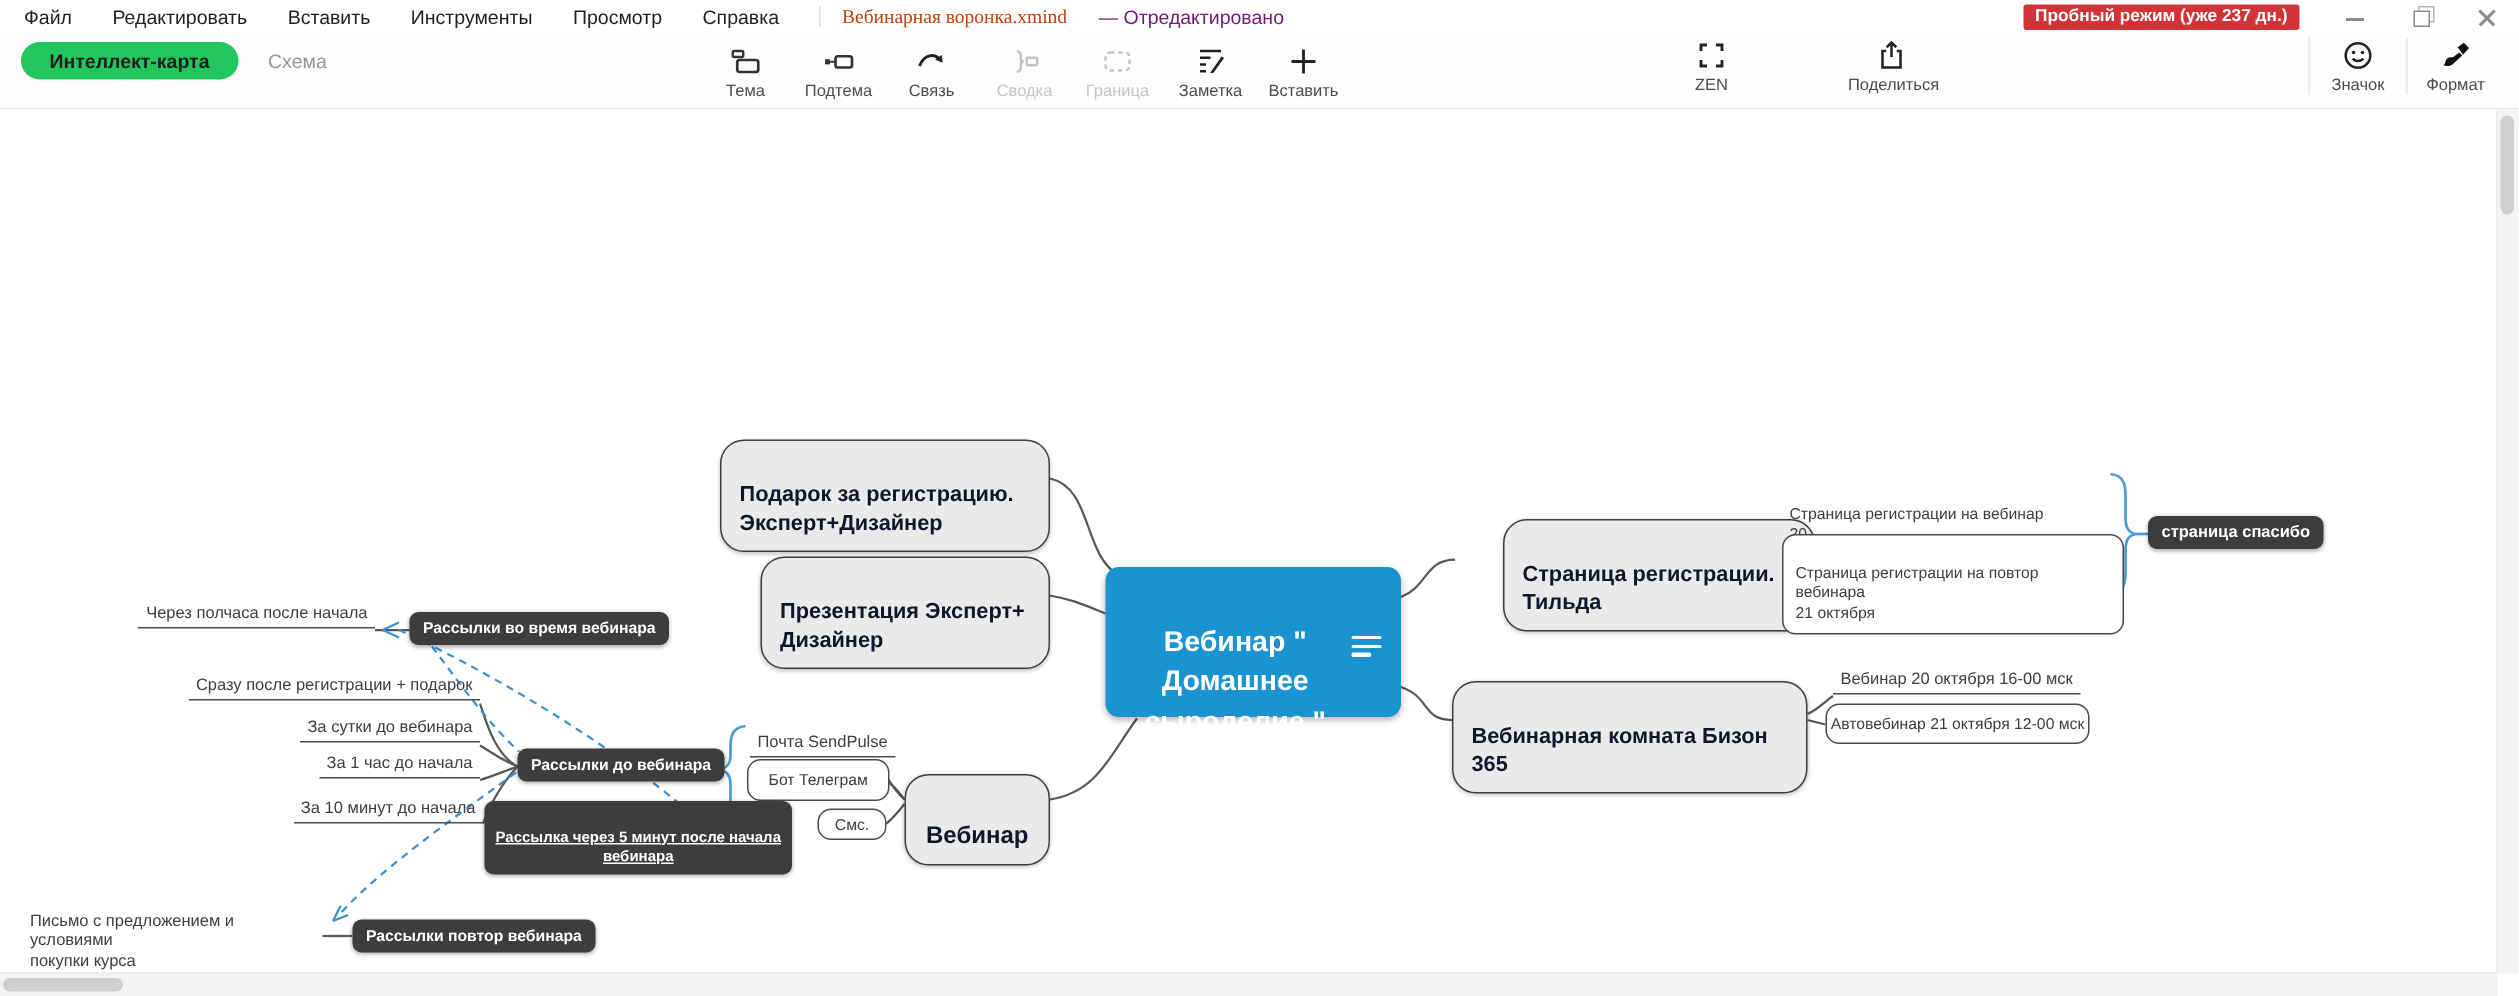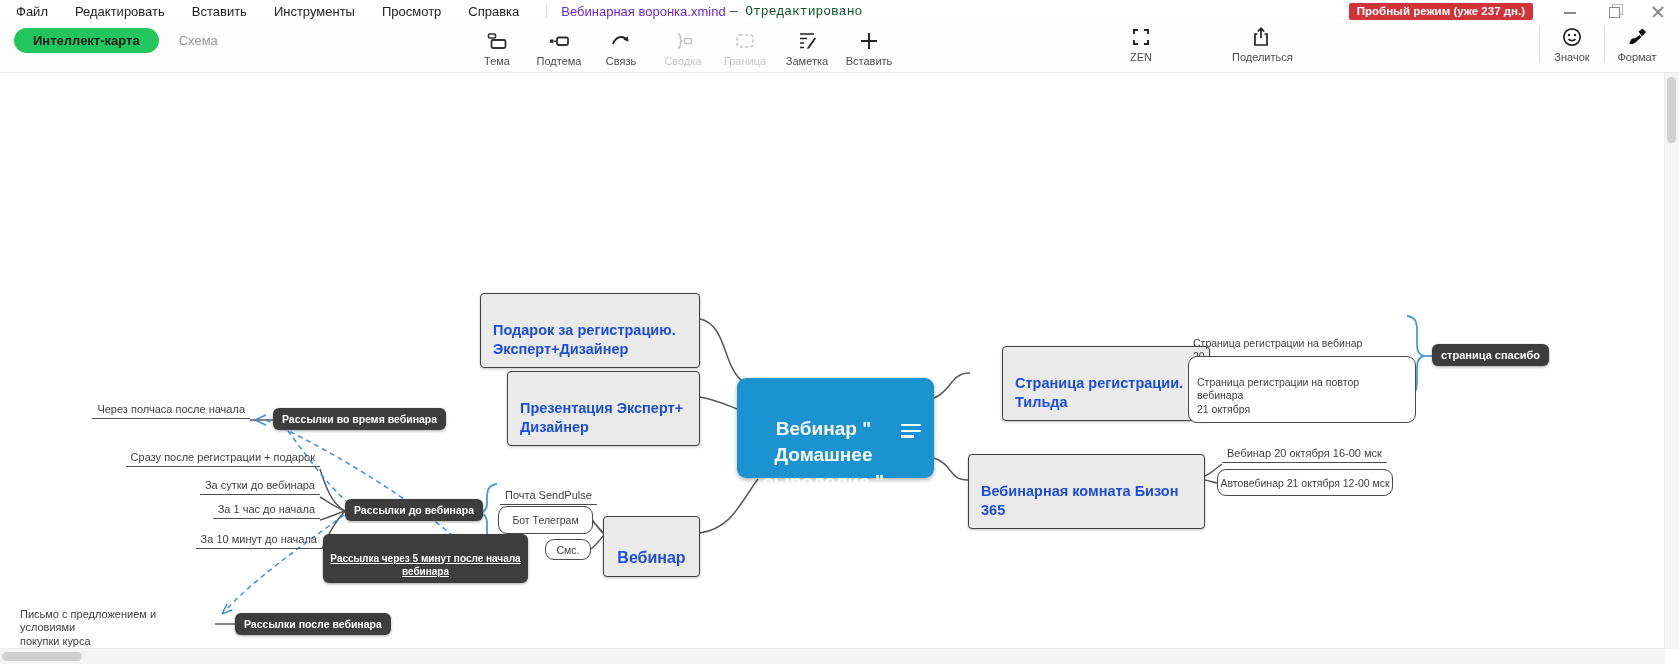--- a/index.html
+++ b/index.html
@@ -5,22 +5,22 @@
   html,body{margin:0;padding:0;}
   body{
     width:1679px;height:664px;overflow:hidden;background:#fff;
     font-family:"Liberation Sans","DejaVu Sans",sans-serif;
     -webkit-font-smoothing:antialiased;position:relative;color:#222;
   }
   
   .menubar{height:22px;display:flex;align-items:center;padding-left:16px;font-size:13px;color:#1f1f1f;background:#fff;position:relative;}
   .menubar .menu-item{margin-right:27px;cursor:default;white-space:nowrap;}
   .menubar .vdiv{width:1px;height:14px;background:#dcdcdc;margin-right:14px;}
-  .doc-title{color:#6d28d9;margin-right:4px;white-space:nowrap;}
-  .doc-status{color:#14532d;white-space:nowrap;font-family:Liberation Mono, monospace;}
+  .doc-title{color:#c2410c;margin-right:21px;white-space:nowrap;font-family:Liberation Serif, serif;}
+  .doc-status{color:#701a75;white-space:nowrap;}
   .trial-badge{position:absolute;right:146px;top:3px;background:#d13438;color:#fff;font-weight:bold;font-size:11.5px;padding:2px 8px 3px;border-radius:2px;white-space:nowrap;}
   .win-controls{position:absolute;right:14px;top:0;height:22px;display:flex;align-items:center;gap:30px;}
   .win-btn{width:14px;height:14px;position:relative;cursor:default;}
   .win-min::after{content:"";position:absolute;left:1px;right:1px;top:8px;height:1.5px;background:#8a8a8a;}
   .win-max .sq{position:absolute;left:2px;top:3px;width:9px;height:9px;border:1.3px solid #8a8a8a;background:#fff;}
   .win-max .sq2{position:absolute;left:5px;top:0px;width:9px;height:9px;border:1.3px solid #b5b5b5;}
   .win-close::before,.win-close::after{content:"";position:absolute;left:0px;top:6.5px;width:14px;height:1.5px;background:#8a8a8a;}
   .win-close::before{transform:rotate(45deg);} .win-close::after{transform:rotate(-45deg);}
   
   .toolbar{height:50px;position:relative;background:#fdfdfd;border-bottom:1px solid #e7e7e7;}
@@ -38,21 +38,21 @@
   .tools-right .tbtn{border-left:1px solid #e5e5e5;width:64px;}
   
   .canvas{position:absolute;left:0;top:73px;right:0;bottom:0;background:#fff;overflow:hidden;}
   .canvas svg.links{position:absolute;left:0;top:0;z-index:1;}
   .node{position:absolute;z-index:2;box-sizing:border-box;white-space:pre-line;}
   .node-central{background:#1b93d1;color:#fff;border-radius:9px;font-size:19px;font-weight:bold;text-align:center;
     padding:12px 38px 12px 14px;line-height:1.38;box-shadow:0 2px 4px rgba(0,0,0,.3);}
   .notes-icon{position:absolute;right:13px;top:46px;width:20px;}
   .notes-icon i{display:block;height:2.2px;background:#fff;margin-bottom:3.5px;border-radius:1px;}
   .notes-icon i:nth-child(3){width:13px;}
-  .node-gray{background:#eaeaea;border:1.6px solid #3f3f3f;border-radius:4px;color:#1d4ed8;
+  .node-gray{background:#eaeaea;border:1.6px solid #3f3f3f;border-radius:16px;color:#0f172a;
     font-size:14.5px;font-weight:600;line-height:1.35;padding:7px 12px;box-shadow:0 1px 3px rgba(0,0,0,.25);}
   .node-dark{background:#3d3d3d;color:#fff;border-radius:6px;font-size:10.5px;font-weight:bold;
     padding:5px 9px;white-space:nowrap;box-shadow:0 1px 3px rgba(0,0,0,.35);}
   .node-dark.wrap{white-space:pre-line;text-align:center;font-size:10px;text-decoration:underline;}
   .leaf-line{font-size:11px;color:#3e3e3e;border-bottom:1.5px solid #4d4d4d;padding:0 5px 3px;white-space:nowrap;background:transparent;}
   .leaf-line.wrap{white-space:pre-line;}
   .leaf-box{font-size:10.5px;color:#3e3e3e;border:1.4px solid #4a4a4a;border-radius:9px;background:#fff;
     display:flex;align-items:center;justify-content:center;white-space:nowrap;}
   .leaf-box.wrap{white-space:pre-line;display:block;text-align:left;}
   
@@ -298,21 +298,21 @@
   <div class="node leaf-line" style="right:1357px;top:460px;">
     <span>За 10 минут до начала</span>
   </div>
 
   <div class="node node-dark wrap" style="left:323px;top:461px;width:205px;padding:4px 2px;line-height:1.35;">
     <span>Рассылка через 5 минут после начала
 вебинара</span>
   </div>
 
   <div class="node node-dark" style="left:235px;top:540px;">
-    <span>Рассылки после вебинара</span>
+    <span>Рассылки повтор вебинара</span>
   </div>
   <div class="node leaf-line wrap" style="left:18px;top:522px;width:197px;line-height:1.2;padding:0 2px 3px;">
     <span>Письмо с предложением и условиями
 покупки курса</span>
   </div>
 
   <div class="vscroll">
     <div class="thumb"></div>
   </div>
   <div class="hscroll">

